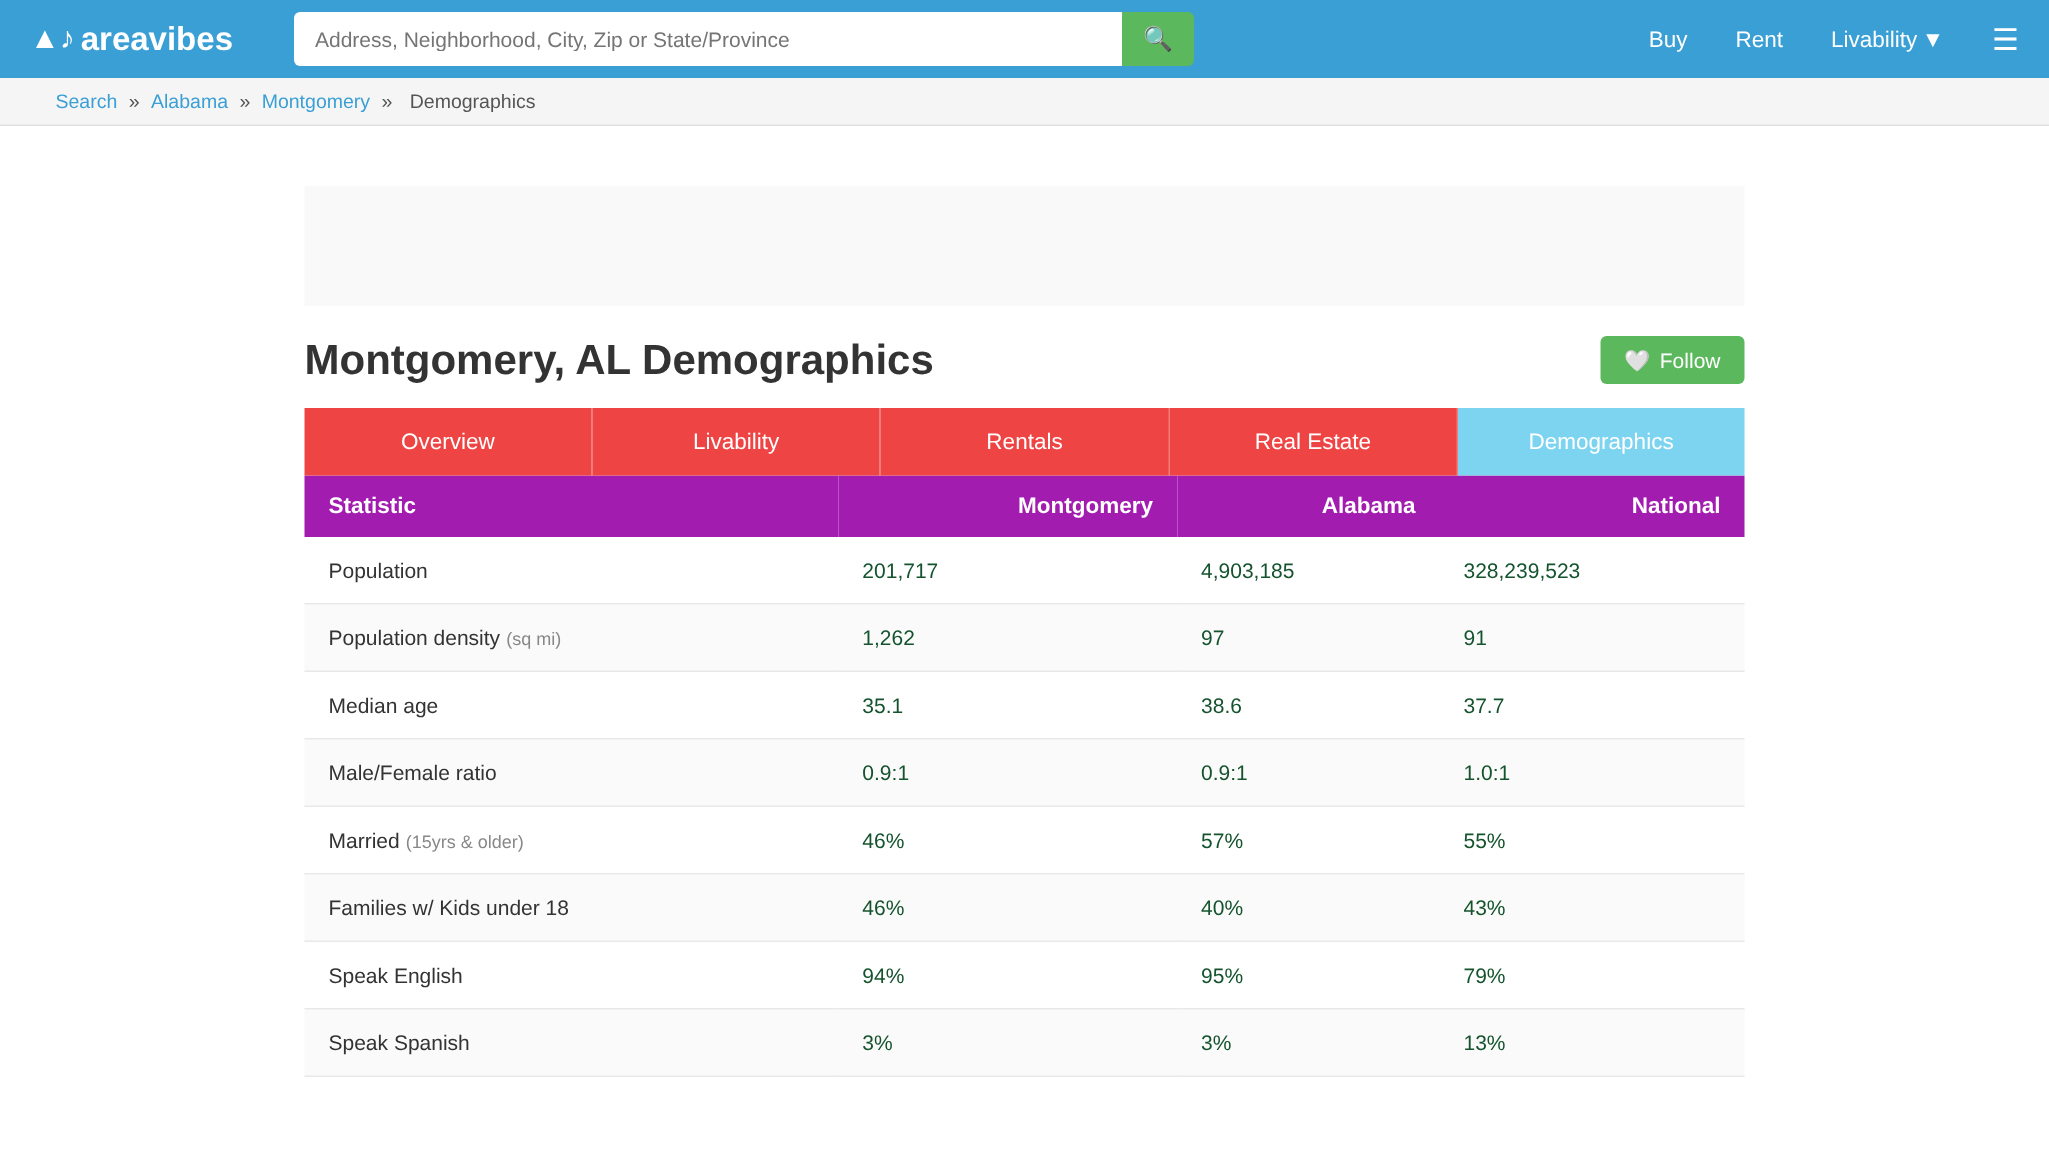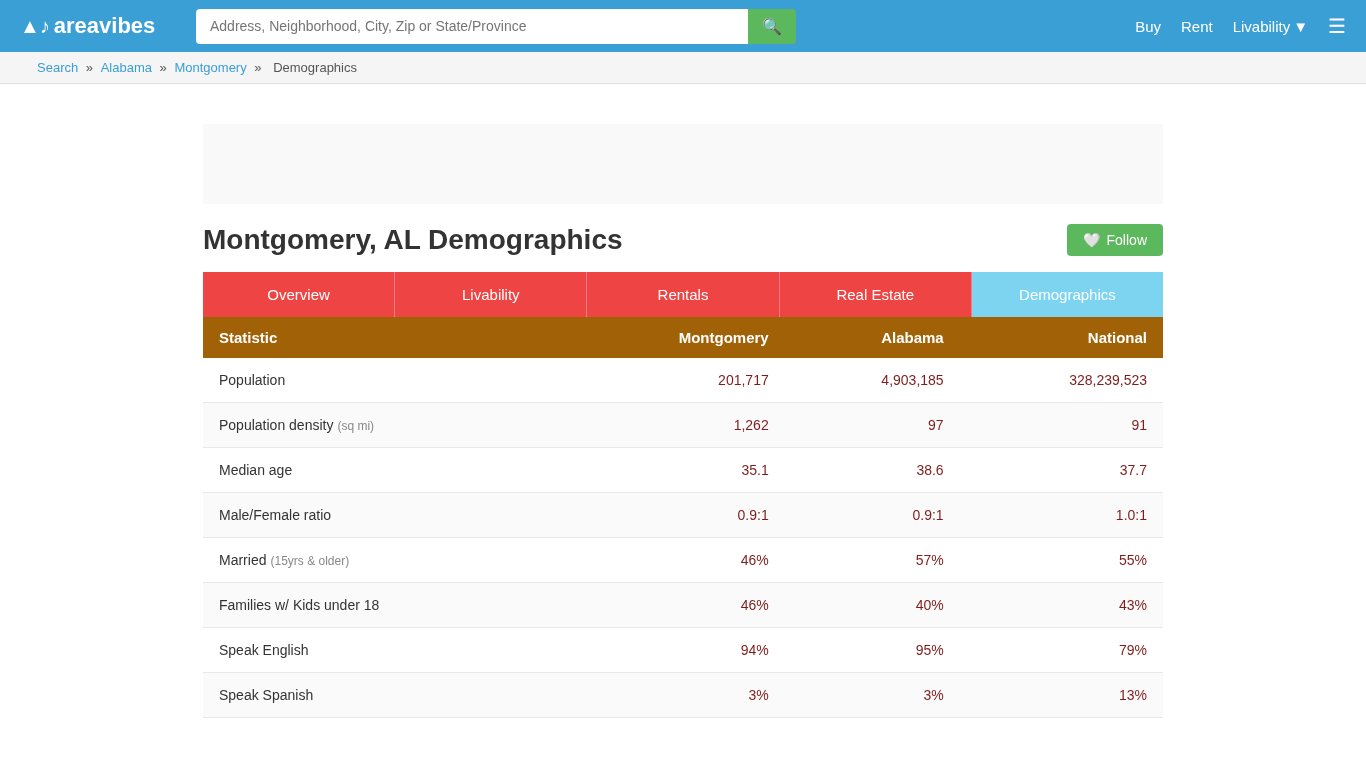--- a/index.html
+++ b/index.html
@@ -46,21 +46,21 @@
       border: none;
       padding: 8px 14px;
       border-radius: 0 4px 4px 0;
       cursor: pointer;
       color: white;
       font-size: 16px;
     }
     .nav-links {
       display: flex;
       align-items: center;
-      gap: 20px;
+      gap: 32px;
       margin-left: auto;
     }
     .nav-link {
       color: white;
       text-decoration: none;
       font-size: 15px;
       cursor: pointer;
     }
     .nav-link-livability {
       display: flex;
@@ -155,21 +155,21 @@
       color: white;
     }
 
     
     .stats-table {
       width: 100%;
       border-collapse: collapse;
       margin-top: 0;
     }
     .stats-table thead tr {
-      background: #a16207;
+      background: #a21caf;
       color: white;
     }
     .stats-table thead th {
       padding: 12px 16px;
       text-align: left;
       font-size: 15px;
       font-weight: 600;
     }
     .stats-table thead th:not(:first-child) {
       text-align: right;
@@ -178,22 +178,21 @@
       border-bottom: 1px solid #e8e8e8;
     }
     .stats-table tbody tr:nth-child(even) {
       background: #fafafa;
     }
     .stats-table tbody td {
       padding: 14px 16px;
       font-size: 14px;
     }
     .stats-table tbody td:not(:first-child) {
-      text-align: right;
-      color: #7f1d1d;
+      color: #14532d;
     }
     .stats-table tbody td:first-child {
       color: #333;
     }
     .stat-note {
       font-size: 12px;
       color: #888;
       margin-left: 4px;
     }
 

